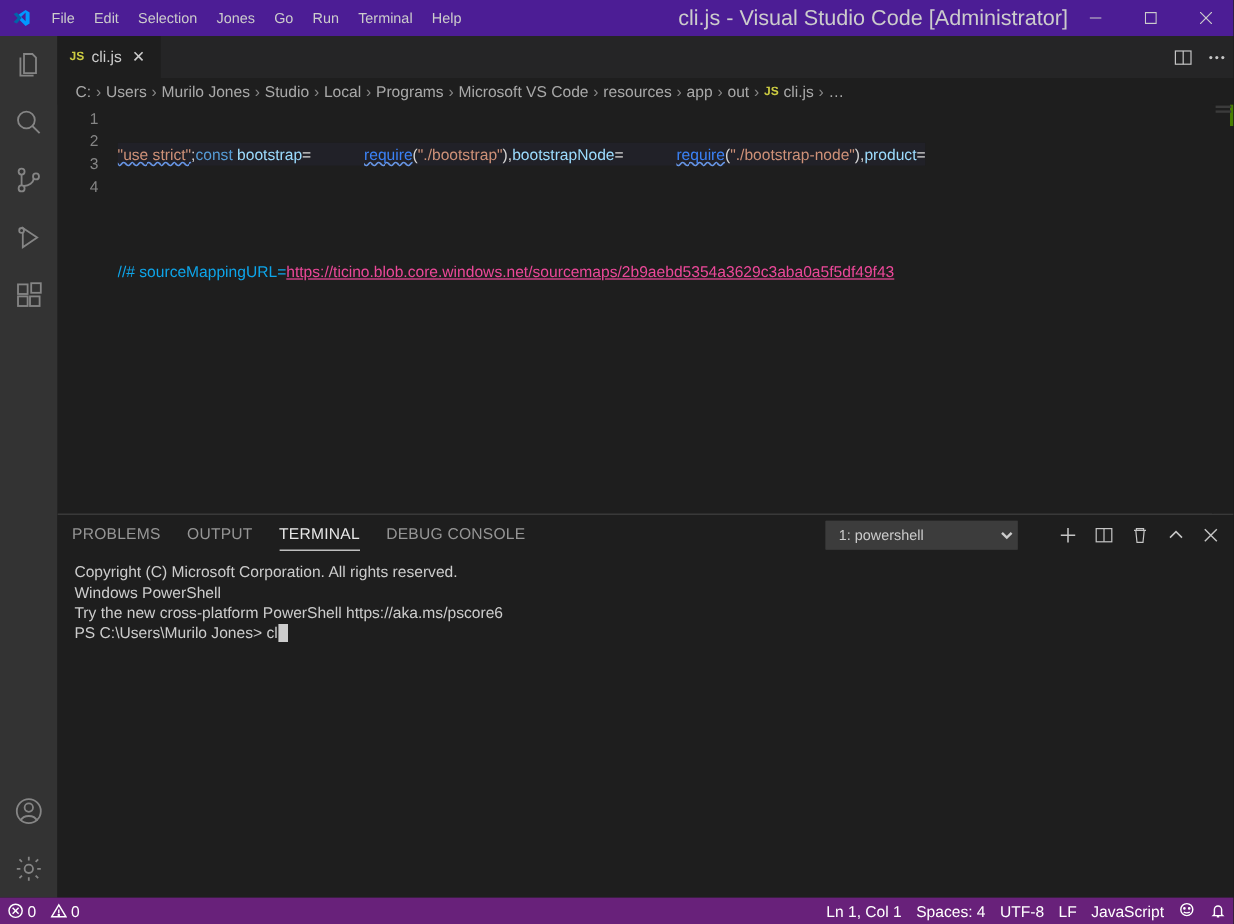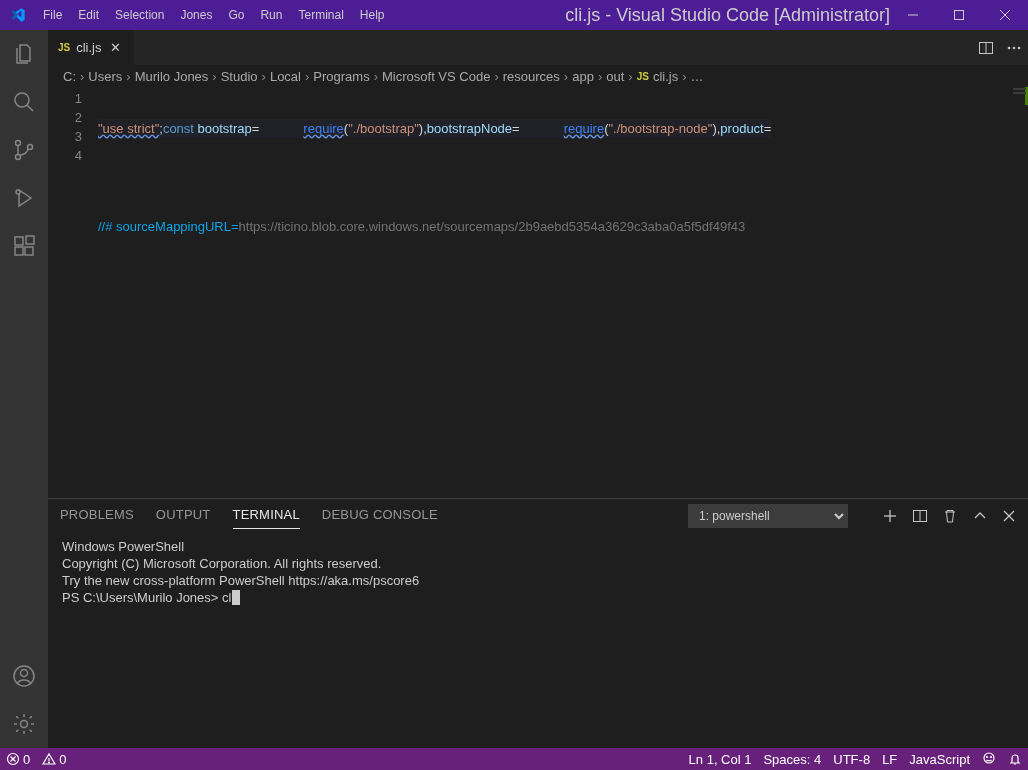--- a/index.html
+++ b/index.html
@@ -28,27 +28,27 @@
 .code-area { flex:1; display:flex; font-family:Consolas,"Courier New",monospace; font-size:14px; overflow:hidden; position:relative; }
 .gutter { width:50px; text-align:right; color:#858585; padding-right:16px; padding-top:2px; user-select:none; }
 .gutter div { height:19px; line-height:19px; }
 .code { flex:1; padding-top:2px; white-space:pre; color:#d4d4d4; overflow:hidden; position:relative; }
 .code .line { height:19px; line-height:19px; }
 .s-orange { color:#ce9178; }
 .s-blue  { color:#569cd6; }
 .s-lblue { color:#9cdcfe; }
 .s-func  { color:#3b82f6;margin-left:44px; }
 .s-comment { color:#0ea5e9; }
-.s-link  { color:#737373; }
+.s-link  { color:#ec4899; text-decoration:underline; }
 .s-line1 { background:rgba(40,40,60,0.35); display:inline-block; }
 .squiggle { text-decoration: underline wavy #6796e6; text-decoration-skip-ink:none; }
 .minimap { width:18px; background:#1e1e1e; border-left:1px solid #1e1e1e; position:relative; }
 .minimap .mm-line { position:absolute; left:2px; right:2px; height:2px; background:#3b3b3b; }
 .minimap .mm-chg { position:absolute; right:0; width:3px; height:18px; background:#487e02; top:0; }
-.panel { height:250px; background:#1e1e1e; border-top:1px solid #414141; display:flex; flex-direction:column; }
+.panel { height:320px; background:#1e1e1e; border-top:1px solid #414141; display:flex; flex-direction:column; }
 .panel-tabs { height:33px; display:flex; align-items:center; padding:0 12px; gap:22px; color:#969696; font-size:11px; }
 .ptab { text-transform:uppercase; padding:4px 0 6px 0; letter-spacing:0.2px; cursor:default; }
 .ptab.active { color:#e7e7e7; border-bottom:1px solid #e7e7e7; }
 .panel-tabs .spacer { flex:1; }
 .term-select { background:#3c3c3c; color:#ccc; border:1px solid #3c3c3c; height:24px; width:160px; padding:2px 6px; font-size:12px; }
 .panel-icons { display:flex; gap:14px; align-items:center; margin-left:12px; color:#c5c5c5; }
 .panel-icons .pi { cursor:default; }
 .terminal-body { flex:1; padding:6px 14px; font-family:Consolas,"Courier New",monospace; font-size:14px; color:#cccccc; line-height:17px; }
 .terminal-body .cursor { display:inline-block; width:8px; height:15px; background:#cccccc; vertical-align:text-bottom; margin-left:1px; }
 .statusbar { height:22px; background:#68217a; color:#ffffff; display:flex; align-items:center; font-size:12px; }
@@ -260,22 +260,22 @@
               </span>
             <span class="pi">
                 <svg width="14" height="14" viewBox="0 0 14 14" stroke="#c5c5c5" stroke-width="1.2">
                   <line x1="2" y1="2" x2="12" y2="12"></line>
                   <line x1="12" y1="2" x2="2" y2="12"></line>
                 </svg>
               </span>
           </div>
         </div>
         <div class="terminal-body">
+<div>Copyright (C) Microsoft Corporation. All rights reserved.</div>
 <div>Windows PowerShell</div>
-<div>Copyright (C) Microsoft Corporation. All rights reserved.</div>
 <div></div>
 <div>Try the new cross-platform PowerShell https://aka.ms/pscore6</div>
 <div></div>
 <div><span>PS C:\Users\Murilo Jones&gt; </span><span>cl</span><span class="cursor"></span></div>
         </div>
       </div>
     </div>
   </div>
 </div>
 

